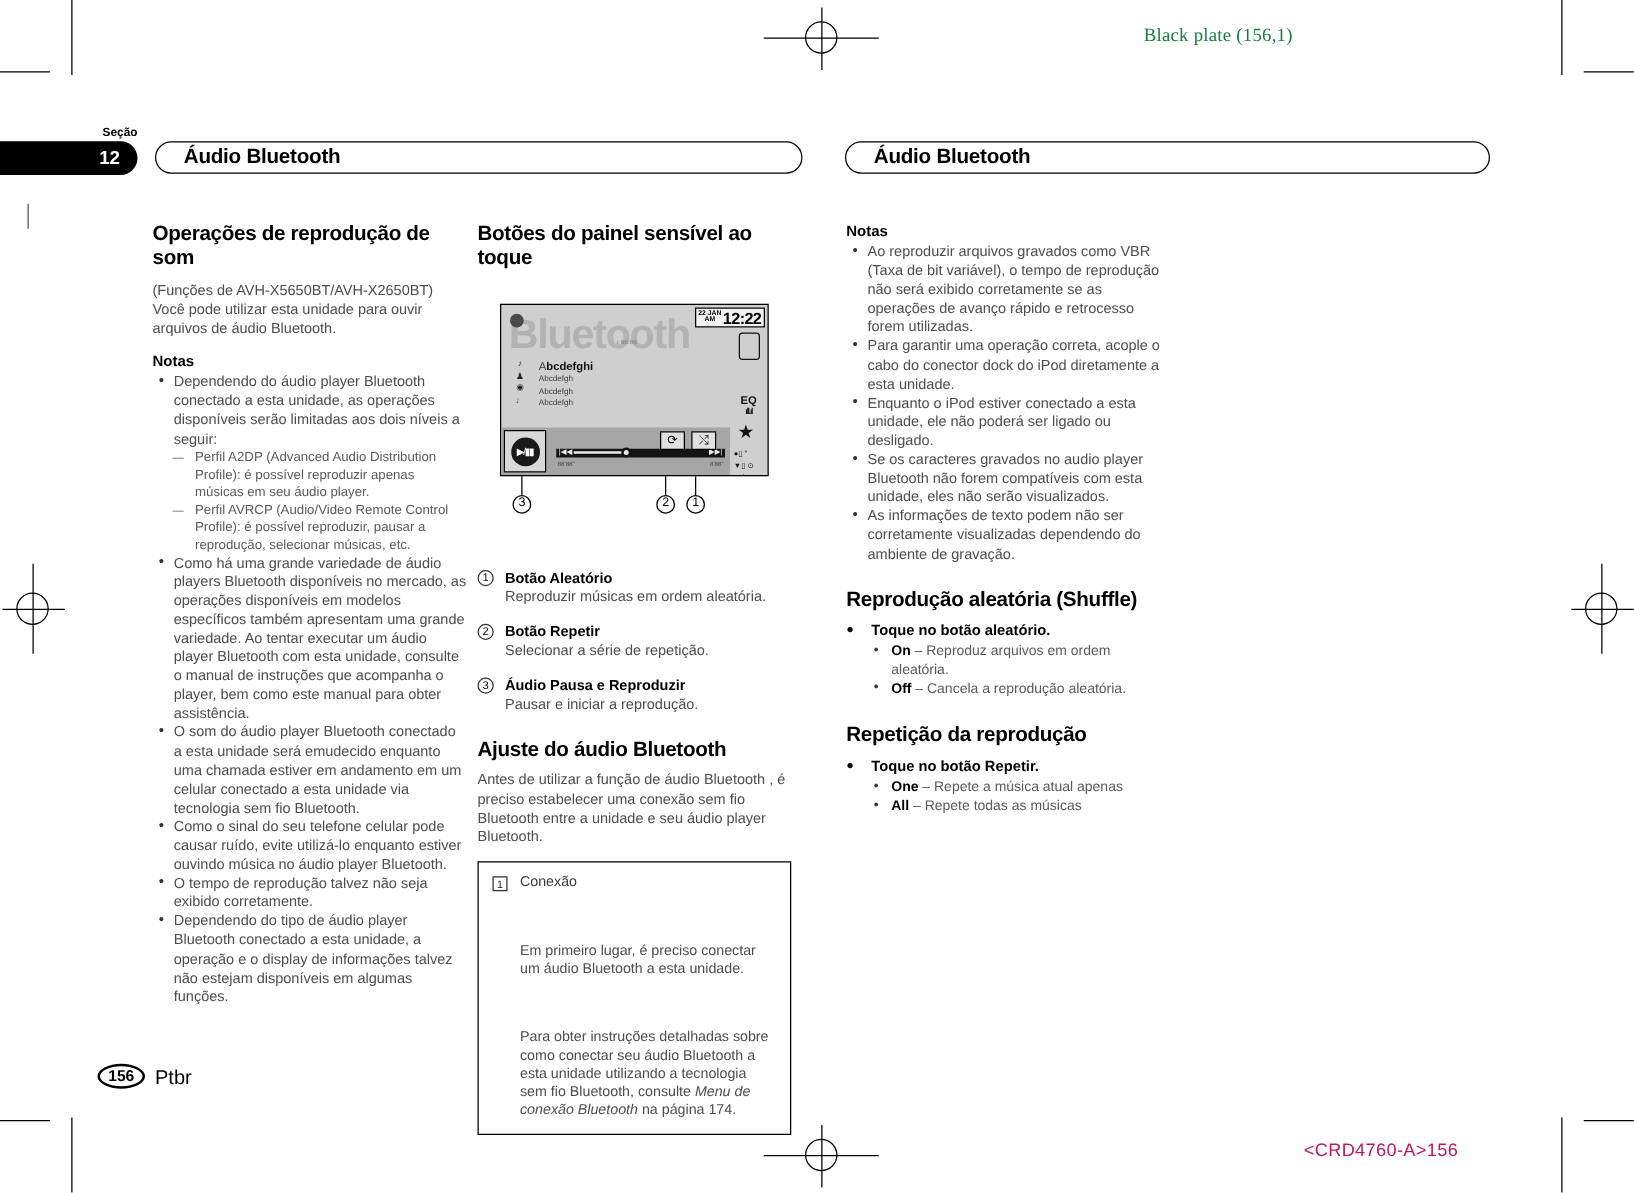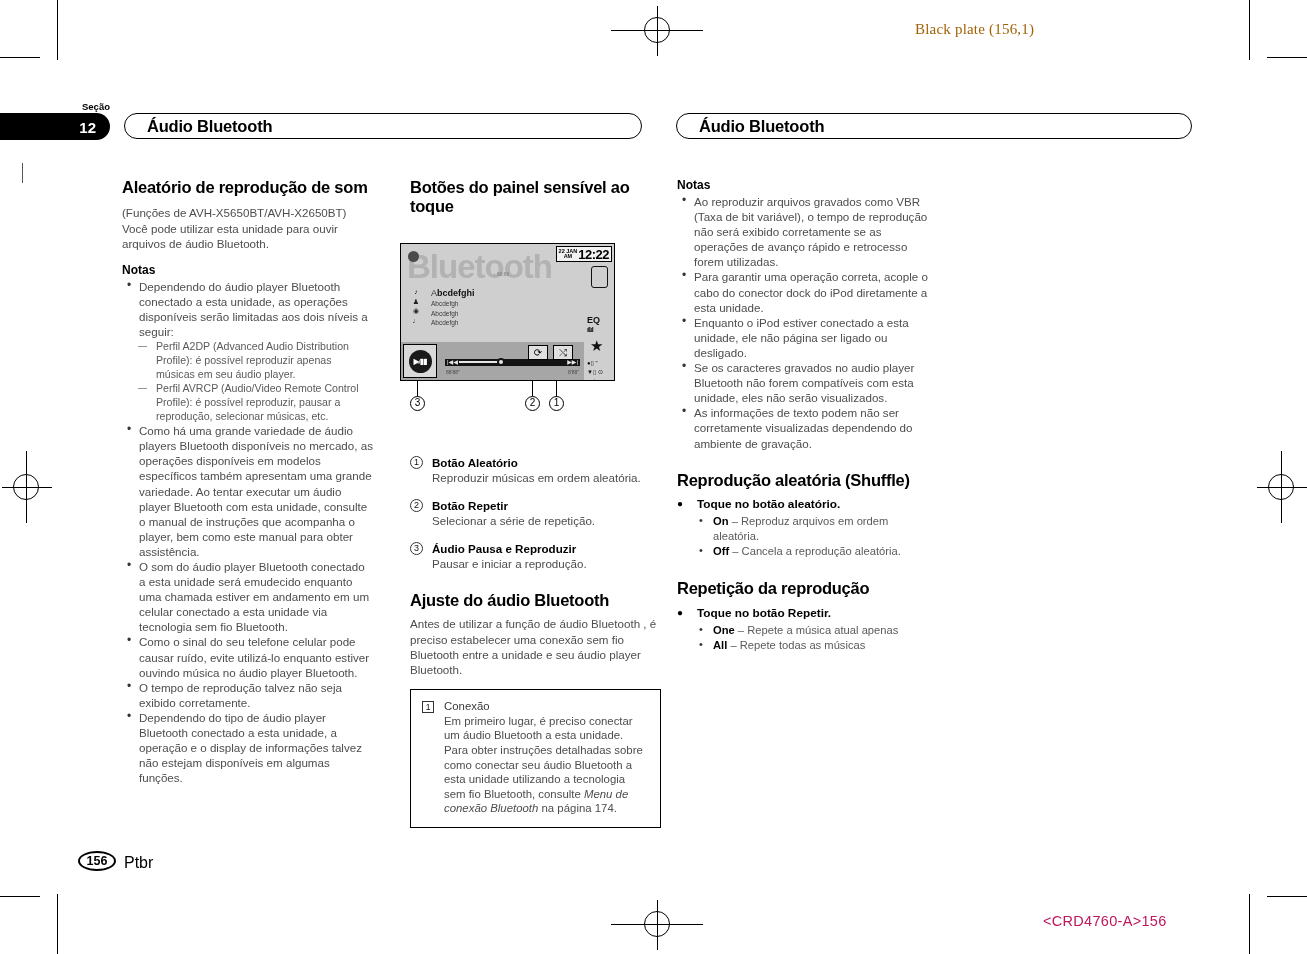--- a/index.html
+++ b/index.html
@@ -16,21 +16,21 @@
   .cm{position:absolute;background:#000;}
   .reg{position:absolute;}
   .reg .rc{position:absolute;border:1px solid #000;border-radius:50%;box-sizing:border-box;}
   .reg .rh{position:absolute;background:#000;height:1px;}
   .reg .rv{position:absolute;background:#000;width:1px;}
 
   
   .blackplate{
     position:absolute;left:915px;top:21px;
     font-family:"Liberation Serif", serif;
-    font-size:15px;color:#a16207;letter-spacing:.2px;white-space:nowrap;
+    font-size:15px;color:#15803d;letter-spacing:.2px;white-space:nowrap;
   }
   .crd{
     position:absolute;left:1043px;top:913px;
     font-family:"Liberation Sans", sans-serif;
     font-size:14.5px;color:#be185d;letter-spacing:.3px;white-space:nowrap;
   }
 
   
   .sectab{
     position:absolute;left:-40px;top:113px;width:150px;height:27px;
@@ -55,21 +55,21 @@
   .hdr span{
     position:absolute;left:22px;top:50%;transform:translateY(-50%);
     font-size:16.5px;font-weight:bold;color:#000;letter-spacing:-.2px;white-space:nowrap;
   }
   #hdr-left{left:124px;top:113px;width:518px;}
   #hdr-right{left:676px;top:113px;width:516px;}
 
   
   .col{position:absolute;top:178px;width:251px;}
   #col1{left:122px;}
-  #col2{left:410px;}
+  #col2{left:382px;}
   #col3{left:677px;}
 
   h2.sec{
     font-size:16.5px;font-weight:bold;line-height:1.18;
     margin:0 0 8px 0;color:#000;letter-spacing:-.25px;
   }
   h2.sec.tight{margin-bottom:6px;}
   h3.sub{
     font-size:12px;font-weight:bold;margin:0 0 2px 0;color:#000;
   }
@@ -113,21 +113,21 @@
     border:1.6px solid #000;box-sizing:border-box;
     padding:9px 11px 11px 11px;margin-top:12px;
   }
   .notebox .row{position:relative;padding-left:22px;}
   .notebox .sq{
     position:absolute;left:0;top:2px;width:12px;height:12px;
     border:1px solid #333;box-sizing:border-box;
     font-size:8.5px;line-height:10px;text-align:center;color:#111;
   }
   .notebox .ttl{font-size:11.4px;color:#3a3a3a;line-height:15px;}
-  .notebox .txt{font-size:11.4px;color:#4d4d4d;line-height:14.6px;padding-left:22px;}
+  .notebox .txt{font-size:11.4px;color:#4d4d4d;line-height:14.6px;padding-left:22px;margin-top:40px;}
   .notebox .txt i{font-style:italic;}
 
   
   ul.op{list-style:none;margin:0;padding:0;}
   ul.op > li{position:relative;padding-left:20px;font-size:11.8px;font-weight:bold;color:#000;line-height:16px;}
   ul.op > li:before{content:"●";position:absolute;left:0;top:0;font-size:10px;color:#000;}
   ul.sub{list-style:none;margin:2px 0 0 0;padding:0 0 0 22px;}
   ul.sub > li{position:relative;padding-left:14px;font-size:11.2px;line-height:15px;color:#5a5a5a;font-weight:normal;}
   ul.sub > li:before{content:"•";position:absolute;left:0;top:-1px;color:#333;font-size:11px;}
   ul.sub > li b{color:#000;margin-top:48px;}
@@ -153,21 +153,21 @@
   .dev .clock{
     position:absolute;right:2px;top:2px;height:16px;
     background:#f2f2f2;border:1.5px solid #000;box-sizing:border-box;
     display:flex;align-items:center;padding:0 2px;
   }
   .dev .clock .dt{font-size:5.5px;font-weight:bold;line-height:5px;text-align:center;color:#000;}
   .dev .clock .tm{font-size:13px;font-weight:bold;color:#000;line-height:1;margin-left:1px;letter-spacing:-.5px;}
   .dev .railr{
     position:absolute;right:0;top:18px;width:30px;bottom:0;
   }
-  .dev .ricon{position:absolute;color:#111;}
+  .dev .ricon{position:absolute;color:#111;text-align:center;}
   .dev .tracks{position:absolute;left:30px;top:44px;}
   .dev .tracks .t1{font-size:9px;color:#3a3a3a;line-height:11px;}
   .dev .tracks .t1 b{color:#111;}
   .dev .tracks .tn{font-size:6.5px;color:#3a3a3a;line-height:9.5px;}
   .dev .licons{position:absolute;left:9px;top:43px;width:12px;}
   .dev .licons div{font-size:7px;line-height:9.6px;color:#222;text-align:center;}
   .dev .note{position:absolute;left:92px;top:27px;font-size:5px;color:#777;}
   .dev .barrow{
     position:absolute;left:0;right:30px;bottom:0;height:38px;background:#a6a6a6;
   }
@@ -250,21 +250,21 @@
   <div class="leftrule"></div>
 
   <div class="hdr" id="hdr-left">
     <span>Áudio Bluetooth</span>
   </div>
   <div class="hdr" id="hdr-right">
     <span>Áudio Bluetooth</span>
   </div>
 
   <div class="col" id="col1">
-    <h2 class="sec">Aleatório de reprodução de som</h2>
+    <h2 class="sec">Operações de reprodução de som</h2>
     <p class="body">(Funções de AVH-X5650BT/AVH-X2650BT)</p>
     <p class="body">Você pode utilizar esta unidade para ouvir arquivos de áudio Bluetooth.</p>
     <div class="gap"></div>
     <h3 class="sub">Notas</h3>
     <ul class="b">
       <li>Dependendo do áudio player Bluetooth conectado a esta unidade, as operações disponíveis serão limitadas aos dois níveis a seguir:</li>
     </ul>
     <ul class="dash">
       <li>Perfil A2DP (Advanced Audio Distribution Profile): é possível reproduzir apenas músicas em seu áudio player.</li>
       <li>Perfil AVRCP (Audio/Video Remote Control Profile): é possível reproduzir, pausar a reprodução, selecionar músicas, etc.</li>
@@ -377,21 +377,21 @@
   <div class="lead" style="left:556px;top:381px;height:16px;"></div>
   <div class="callout" style="left:410px;top:396px;">3</div>
   <div class="callout" style="left:525px;top:396px;">2</div>
   <div class="callout" style="left:549px;top:396px;">1</div>
 
   <div class="col" id="col3">
     <h3 class="sub">Notas</h3>
     <ul class="b">
       <li>Ao reproduzir arquivos gravados como VBR (Taxa de bit variável), o tempo de reprodução não será exibido corretamente se as operações de avanço rápido e retrocesso forem utilizadas.</li>
       <li>Para garantir uma operação correta, acople o cabo do conector dock do iPod diretamente a esta unidade.</li>
-      <li>Enquanto o iPod estiver conectado a esta unidade, ele não página ser ligado ou desligado.</li>
+      <li>Enquanto o iPod estiver conectado a esta unidade, ele não poderá ser ligado ou desligado.</li>
       <li>Se os caracteres gravados no audio player Bluetooth não forem compatíveis com esta unidade, eles não serão visualizados.</li>
       <li>As informações de texto podem não ser corretamente visualizadas dependendo do ambiente de gravação.</li>
     </ul>
 
     <div class="gap-l"></div>
     <h2 class="sec tight">Reprodução aleatória (Shuffle)</h2>
     <ul class="op">
       <li>Toque no botão aleatório.</li>
     </ul>
     <ul class="sub">

